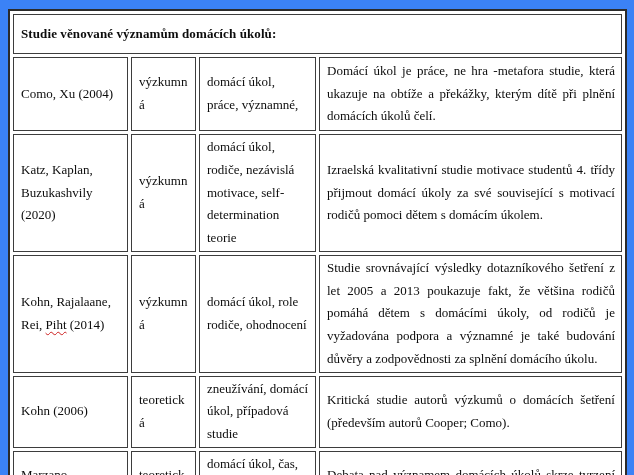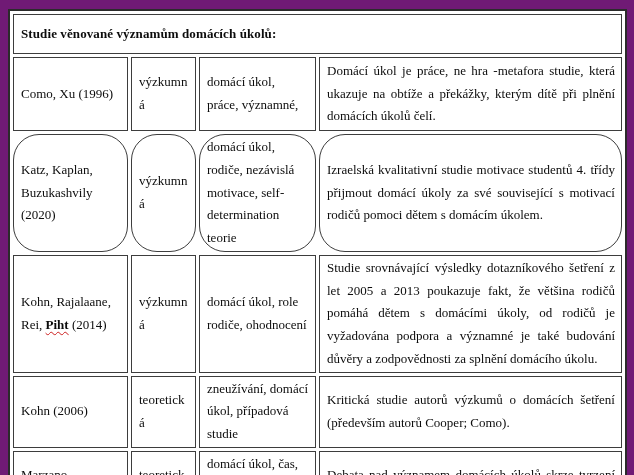--- a/index.html
+++ b/index.html
@@ -10,21 +10,21 @@
     height: 475px;
     overflow: hidden;
     font-family: "Liberation Serif", "DejaVu Serif", serif;
     color: #0c0c0c;
   }
   .page {
     width: 634px;
     height: 475px;
     box-sizing: border-box;
     padding: 9px 7px 7px 8px;
-    background: #701a75;
+    background: #3b82f6;
   }
   table.studies {
     width: 619px;
     table-layout: fixed;
     border-collapse: separate;
     border-spacing: 3px;
     border: 2px solid #2b2b2b;
     background: #ffffff;
   }
   td {
@@ -46,28 +46,27 @@
     text-align: justify;
     text-justify: inter-word;
     margin-left: 40px;
   }
   .squiggle {
     text-decoration: underline;
     text-decoration-style: wavy;
     text-decoration-color: #cc1f1f;
     text-decoration-thickness: 1px;
     text-underline-offset: 2px;
-    font-weight: bold;
   }
   col.c-authors  { width: 115px; }
   col.c-type     { width: 65px;  }
   col.c-keywords { width: 117px; }
   col.c-desc     { width: auto;  }
   tr.r1 td { height: 70px; }
-  tr.r2 td { height: 87px; border-radius: 26px; }
+  tr.r2 td { height: 87px; }
   tr.r3 td { height: 110px; }
   tr.r4 td { height: 52px; }
   tr.r5 td { height: 60px; }
 </style>
 </head>
 <body>
 
 <div class="page">
   <table class="studies">
     <colgroup>
@@ -75,21 +74,21 @@
       <col class="c-type">
       <col class="c-keywords">
       <col class="c-desc">
     </colgroup>
     <tbody>
       <tr>
         <td class="header-cell" colspan="4">Studie věnované významům domácích úkolů:</td>
       </tr>
 
       <tr class="r1">
-        <td>Como, Xu (1996)</td>
+        <td>Como, Xu (2004)</td>
         <td>výzkumná</td>
         <td>domácí úkol, práce, významné,</td>
         <td class="desc-cell">Domácí úkol je práce, ne hra -metafora studie, která ukazuje na obtíže a překážky, kterým dítě při plnění domácích úkolů čelí.</td>
       </tr>
 
       <tr class="r2">
         <td>Katz, Kaplan, Buzukashvily (2020)</td>
         <td>výzkumná</td>
         <td>domácí úkol, rodiče, nezávislá motivace, self-determination teorie</td>
         <td class="desc-cell">Izraelská kvalitativní studie motivace studentů 4. třídy přijmout domácí úkoly za své související s motivací rodičů pomoci dětem s domácím úkolem.</td>

